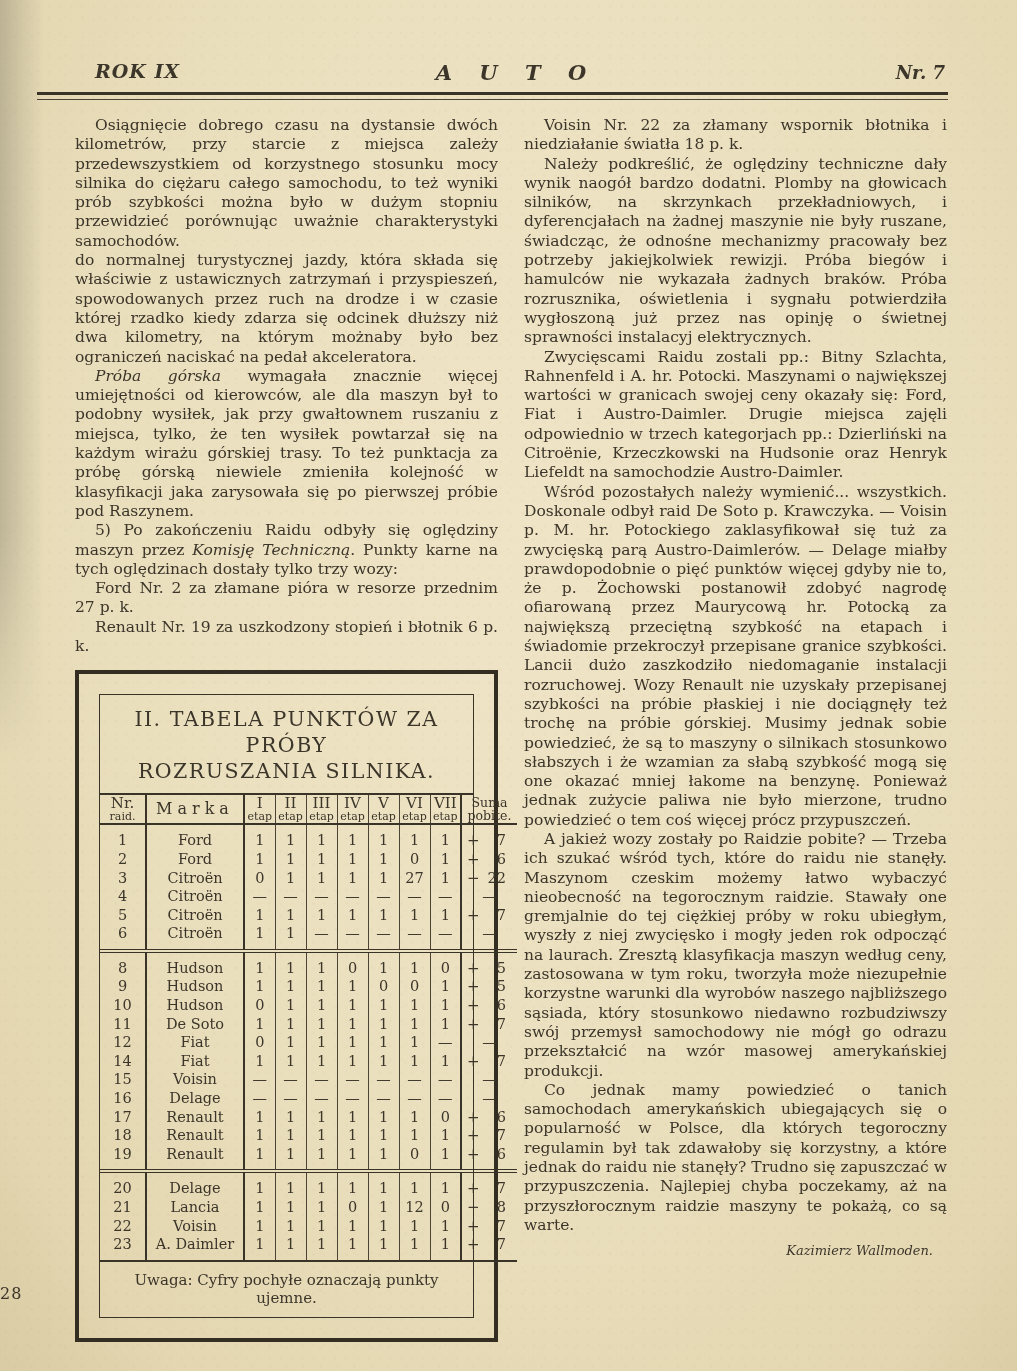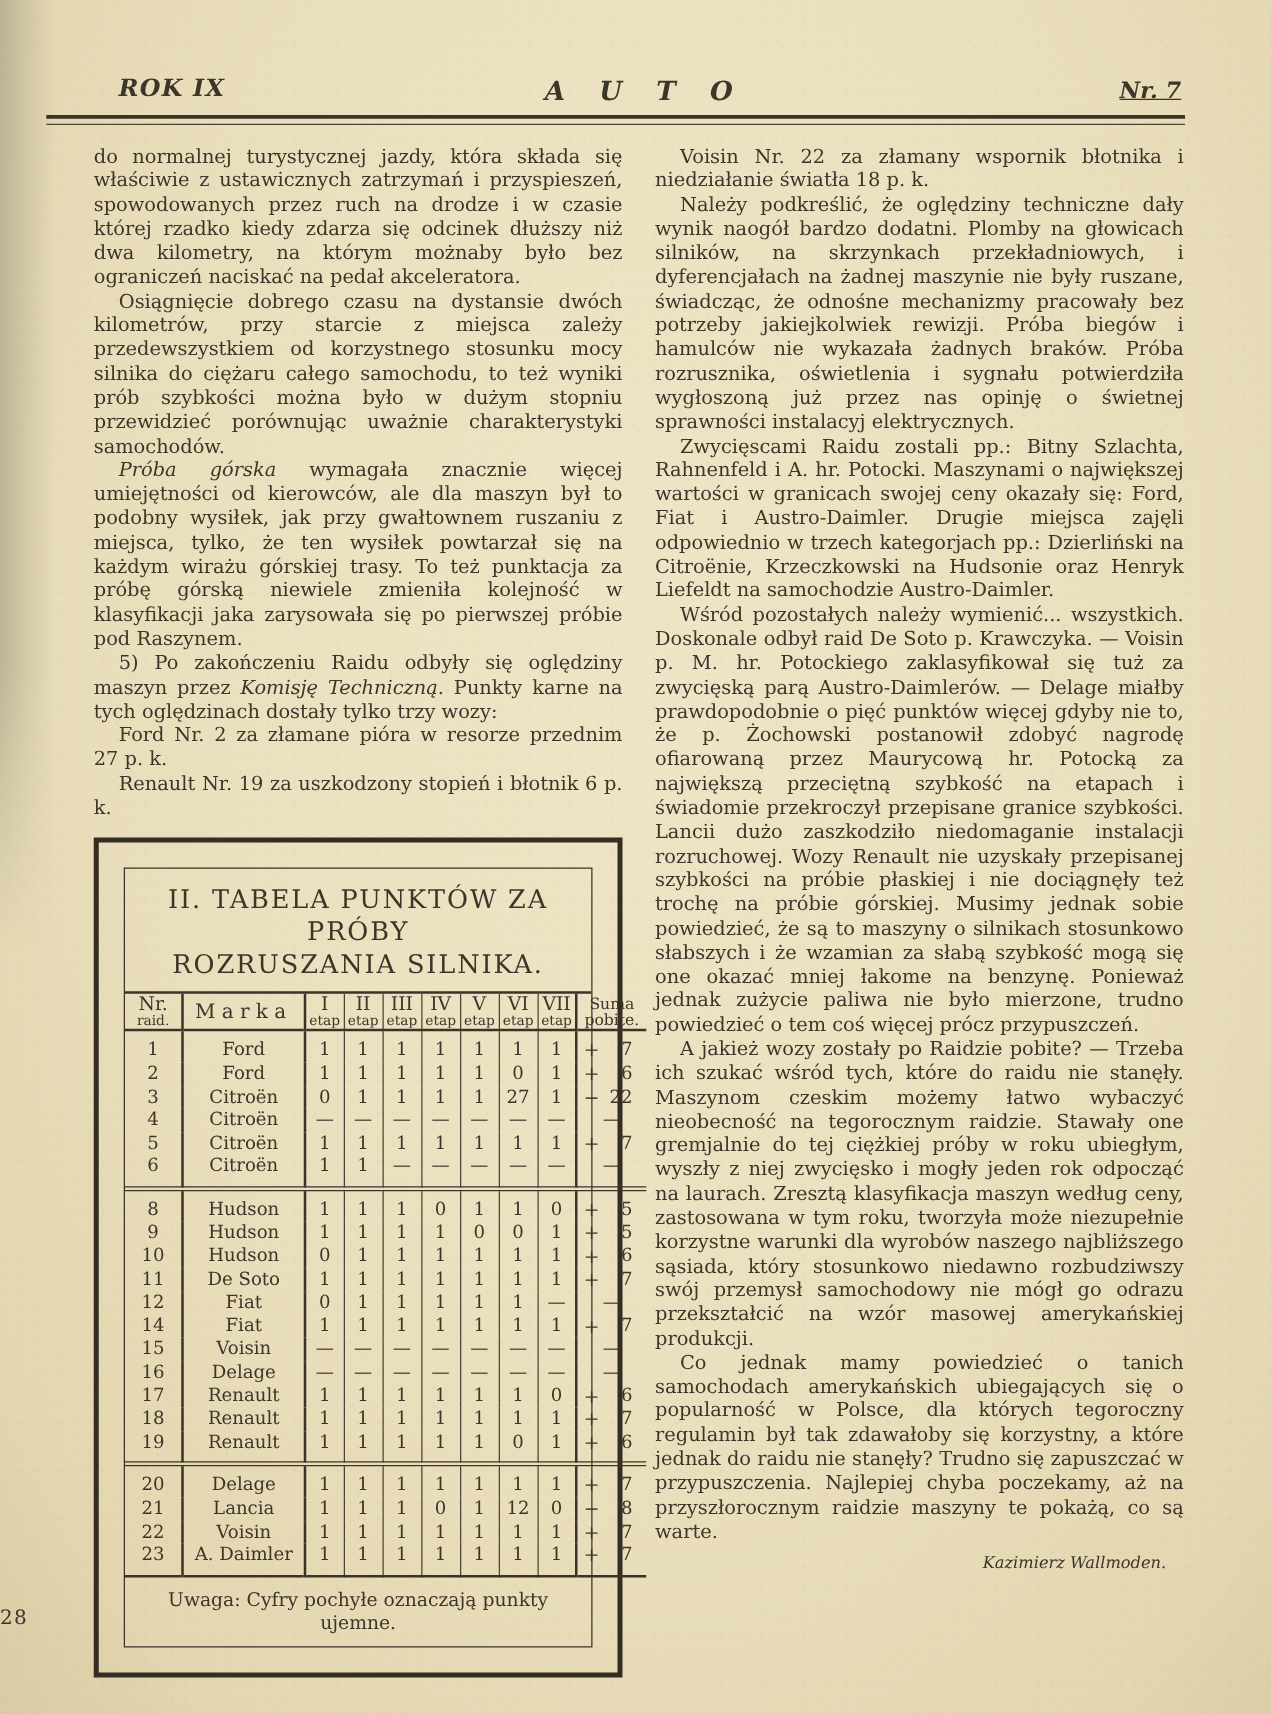--- a/index.html
+++ b/index.html
@@ -21,21 +21,21 @@
   .edge-shadow{
     position:absolute;left:0;top:0;width:44px;height:760px;pointer-events:none;
     background:linear-gradient(to right, rgba(96,96,82,.30), rgba(96,96,82,.12) 55%, rgba(96,96,82,0));
     -webkit-mask-image:linear-gradient(to bottom, #000 70%, transparent);
             mask-image:linear-gradient(to bottom, #000 70%, transparent);
   }
   
   .masthead{position:absolute;top:60px;left:75px;right:70px;height:30px;}
   .mast-left{position:absolute;left:20px;top:0;font-style:italic;font-weight:bold;font-size:19px;letter-spacing:1px;}
   .mast-center{position:absolute;left:50%;transform:translateX(-50%);top:0;font-style:italic;font-weight:bold;font-size:21px;letter-spacing:10px;padding-left:10px;white-space:nowrap;}
-  .mast-right{position:absolute;right:2px;top:2px;font-style:italic;font-weight:bold;font-size:18px;text-decoration:underline;}
+  .mast-right{position:absolute;right:2px;top:2px;font-style:italic;font-weight:bold;font-size:18px;}
   .head-rule{position:absolute;top:92px;left:37px;width:911px;height:4px;
     border-top:3px solid #3a3328;border-bottom:1px solid #4a4336;}
   
   .columns{position:absolute;top:116px;left:75px;width:872px;display:flex;gap:26px;align-items:flex-start;}
   .col{width:423px;}
   .para{margin:0;font-size:15.5px;line-height:19.3px;text-align:justify;}
   .para.ind{text-indent:20px;}
   .para i{font-style:italic;}
   .signature{margin-top:8px;padding-right:14px;text-align:right;font-style:italic;font-size:13px;}
   
@@ -79,22 +79,22 @@
   <header class="masthead">
     <span class="mast-left">ROK IX</span>
     <span class="mast-center">A U T O</span>
     <span class="mast-right">Nr. 7</span>
   </header>
   <div class="head-rule"></div>
 
   <main class="columns">
     <section class="col">
       <div id="left-paras">
+          <p class="para ind"><span>Osiągnięcie dobrego czasu na dystansie dwóch kilometrów, przy starcie z miejsca zależy przedewszystkiem od korzystnego stosunku mocy silnika do ciężaru całego samochodu, to też wyniki prób szybkości można było w dużym stopniu przewidzieć porównując uważnie charakterystyki samochodów.</span></p>
           <p class="para"><span>do normalnej turystycznej jazdy, która składa się właściwie z ustawicznych zatrzymań i przyspieszeń, spowodowanych przez ruch na drodze i w czasie której rzadko kiedy zdarza się odcinek dłuższy niż dwa kilometry, na którym możnaby było bez ograniczeń naciskać na pedał akceleratora.</span></p>
-          <p class="para ind"><span>Osiągnięcie dobrego czasu na dystansie dwóch kilometrów, przy starcie z miejsca zależy przedewszystkiem od korzystnego stosunku mocy silnika do ciężaru całego samochodu, to też wyniki prób szybkości można było w dużym stopniu przewidzieć porównując uważnie charakterystyki samochodów.</span></p>
           <p class="para ind"><i>Próba górska</i><span> wymagała znacznie więcej umiejętności od kierowców, ale dla maszyn był to podobny wysiłek, jak przy gwałtownem ruszaniu z miejsca, tylko, że ten wysiłek powtarzał się na każdym wirażu górskiej trasy. To też punktacja za próbę górską niewiele zmieniła kolejność w klasyfikacji jaka zarysowała się po pierwszej próbie pod Raszynem.</span></p>
           <p class="para ind"><span>5) Po zakończeniu Raidu odbyły się oględziny maszyn przez </span><i>Komisję Techniczną</i><span>. Punkty karne na tych oględzinach dostały tylko trzy wozy:</span></p>
           <p class="para ind"><span>Ford Nr. 2 za złamane pióra w resorze przednim 27 p. k.</span></p>
           <p class="para ind"><span>Renault Nr. 19 za uszkodzony stopień i błotnik 6 p. k.</span></p>
         </div>
 
       <div class="tbl-outer">
         <div class="tbl-inner">
           <div class="t-title">
             <div>II. TABELA PUNKTÓW ZA PRÓBY</div>

